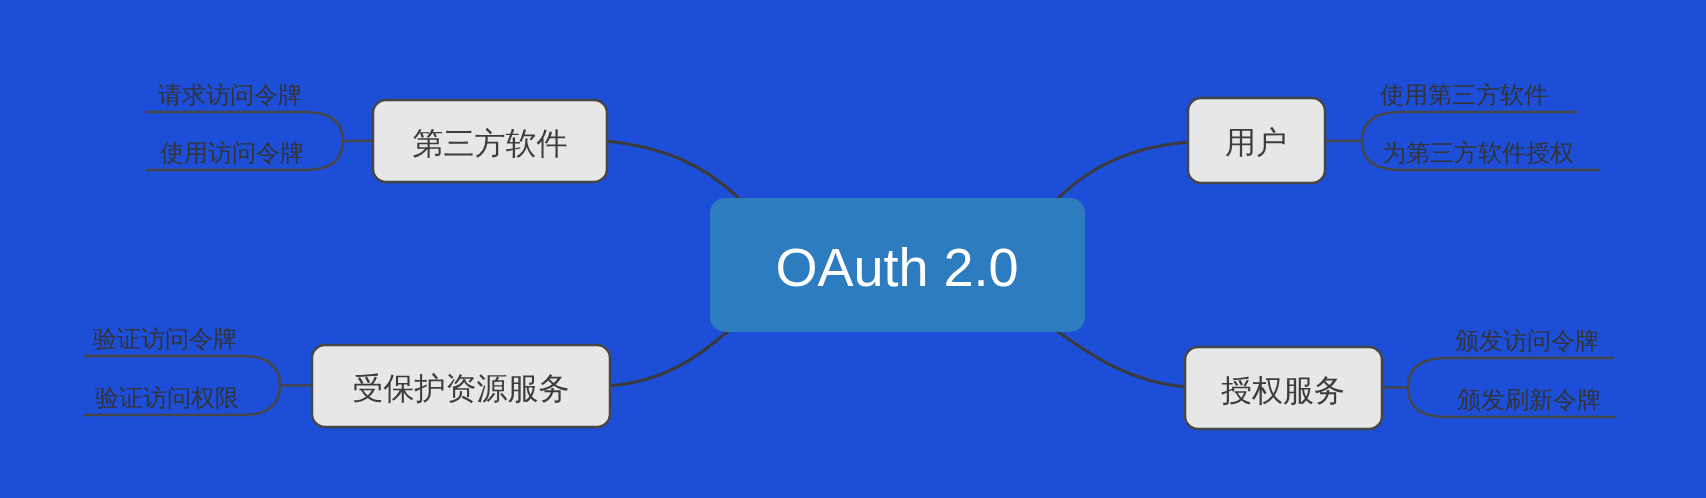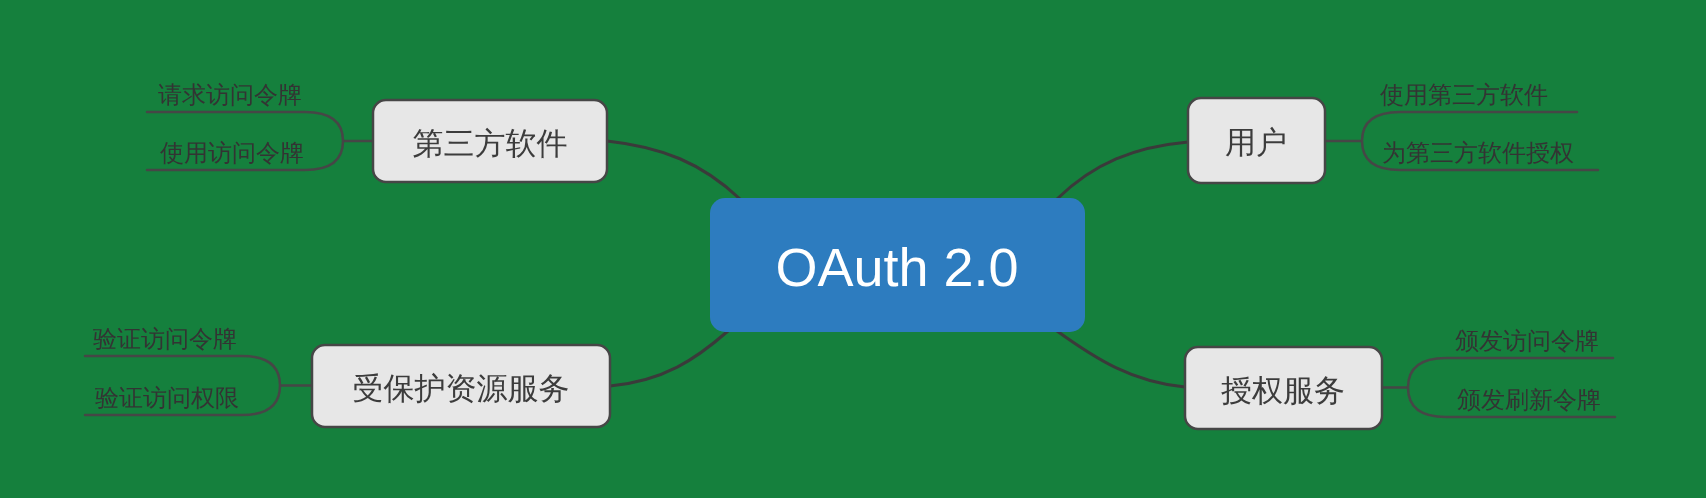--- a/index.html
+++ b/index.html
@@ -4,21 +4,21 @@
 <style>
   html, body {
     margin: 0;
     padding: 0;
     background: #ffffff;
   }
   .canvas-wrap {
     width: 1706px;
     height: 498px;
     position: relative;
-    background: #15803d;
+    background: #1d4ed8;
     overflow: hidden;
   }
   svg {
     display: block;
     font-family: "Liberation Sans", "DejaVu Sans", sans-serif;
   }
   .connector {
     fill: none;
     stroke: #3a3a3a;
     stroke-width: 3;

